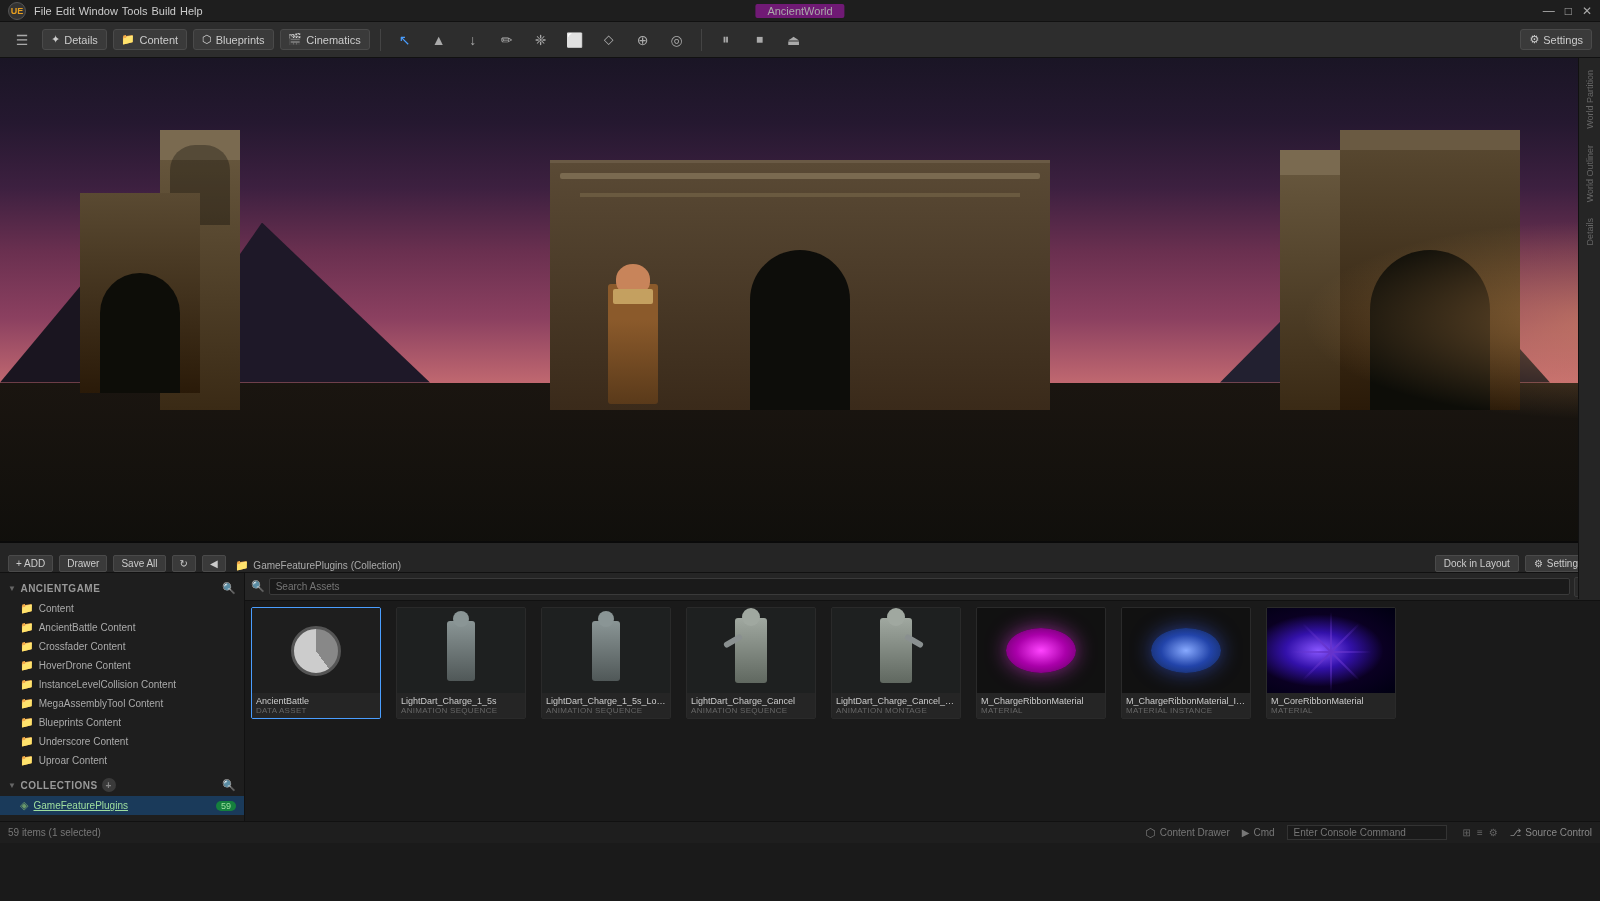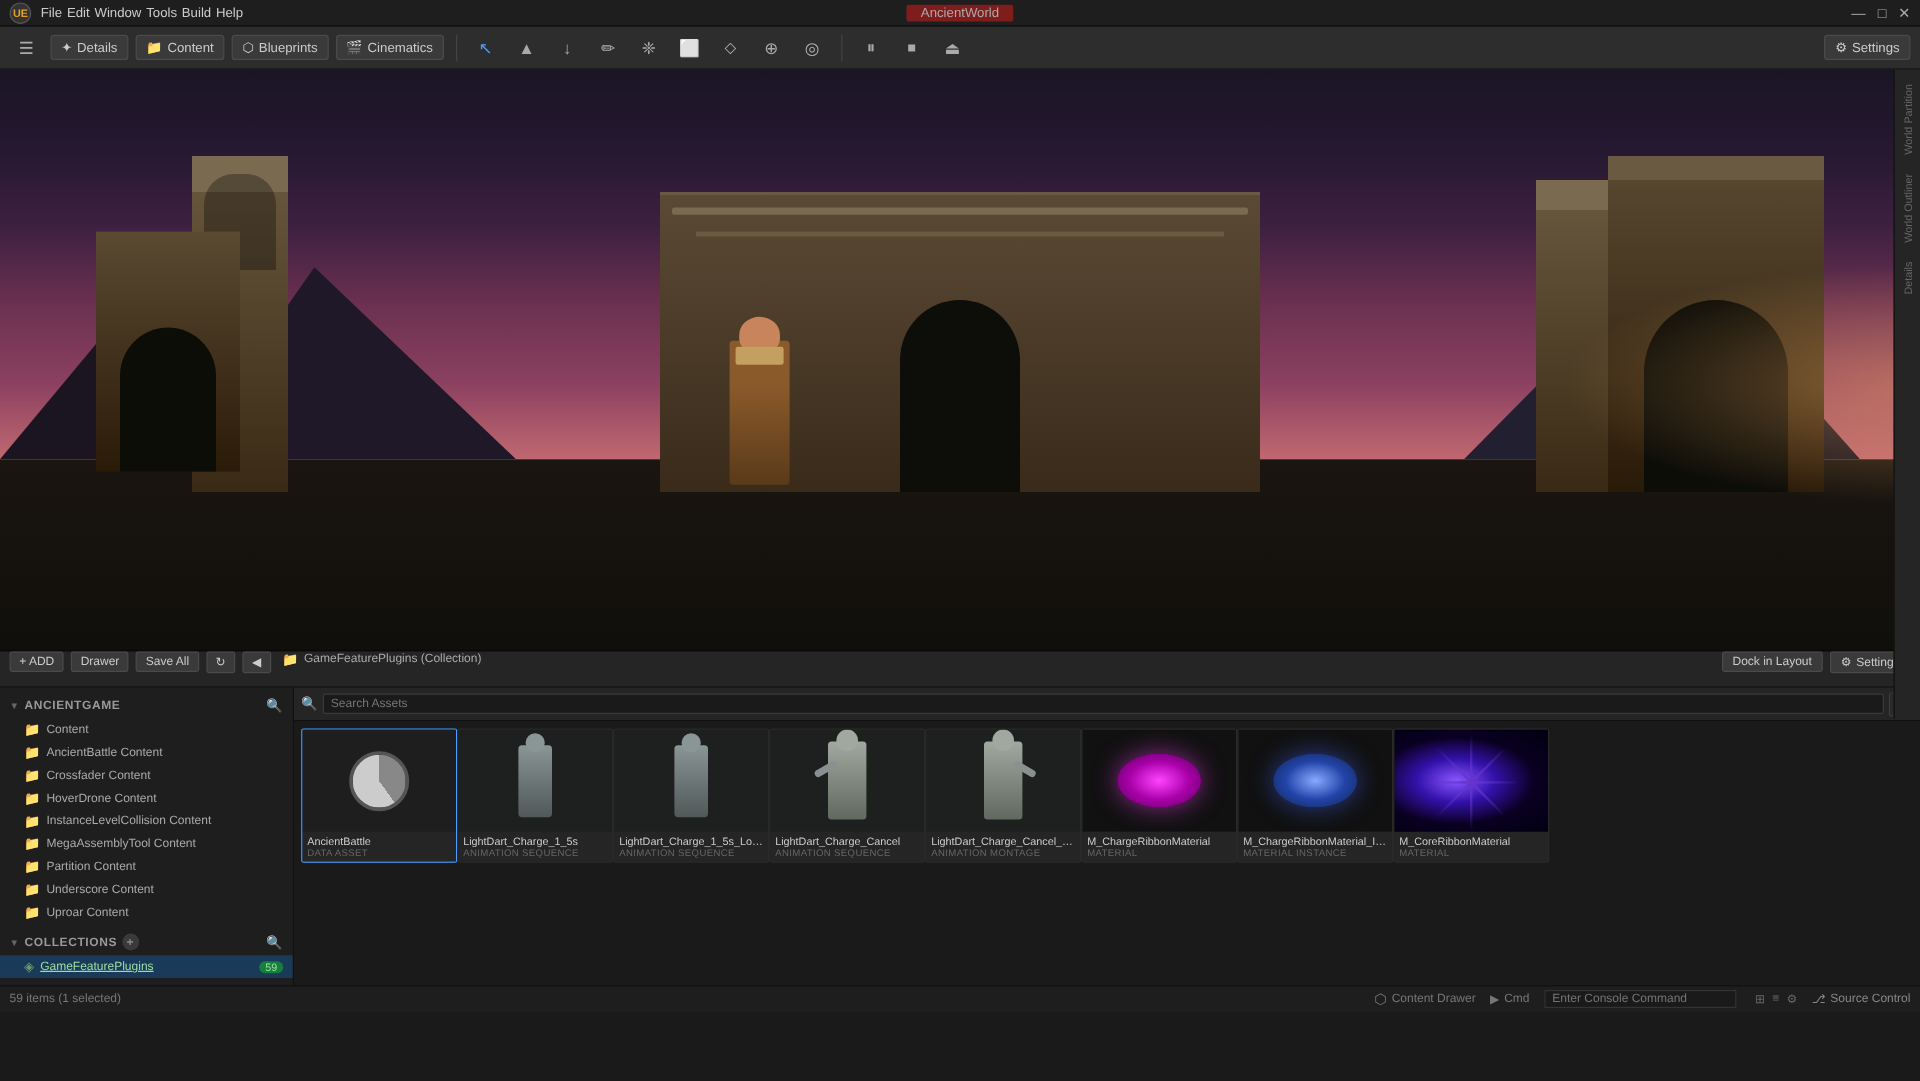--- a/index.html
+++ b/index.html
@@ -46,21 +46,21 @@
     }
     .title-bar-menu span {
       cursor: pointer;
     }
     .title-bar-title {
       position: absolute;
       left: 50%;
       transform: translateX(-50%);
       font-size: 11px;
       color: #aaa;
-      background: #7f1d1d;
+      background: #701a75;
       padding: 1px 12px;
       border-radius: 2px;
     }
     .title-bar-controls {
       margin-left: auto;
       display: flex;
       gap: 10px;
       font-size: 12px;
     }
 
@@ -224,21 +224,21 @@
       border-top: 2px solid #0a0a0a;
       display: flex;
       flex-direction: column;
     }
 
     
     .cb-toolbar {
       height: 30px;
       background: #252525;
       display: flex;
-      align-items: flex-start;
+      align-items: flex-end;
       padding: 0 8px;
       gap: 6px;
       border-bottom: 1px solid #111;
     }
     .cb-toolbar-btn {
       display: flex;
       align-items: center;
       gap: 3px;
       padding: 2px 7px;
       background: #3a3a3a;
@@ -394,21 +394,21 @@
       flex-direction: column;
       overflow: hidden;
     }
 
     .asset-grid-area {
       flex: 1;
       display: flex;
       flex-wrap: wrap;
       align-content: flex-start;
       padding: 6px;
-      gap: 0;
+      gap: 15px;
       overflow-y: auto;
     }
 
     .asset-item {
       width: 130px;
       cursor: pointer;
       border: 1px solid #2a2a2a;
       border-radius: 2px;
       overflow: hidden;
       background: #252525;
@@ -711,21 +711,21 @@
       <div class="sidebar-item">
         <span class="sidebar-item-icon">📁</span>
         <span>InstanceLevelCollision Content</span>
       </div>
       <div class="sidebar-item">
         <span class="sidebar-item-icon">📁</span>
         <span>MegaAssemblyTool Content</span>
       </div>
       <div class="sidebar-item">
         <span class="sidebar-item-icon">📁</span>
-        <span>Partition Content</span>
+        <span>Blueprints Content</span>
       </div>
       <div class="sidebar-item">
         <span class="sidebar-item-icon">📁</span>
         <span>Underscore Content</span>
       </div>
       <div class="sidebar-item">
         <span class="sidebar-item-icon">📁</span>
         <span>Uproar Content</span>
       </div>
 

